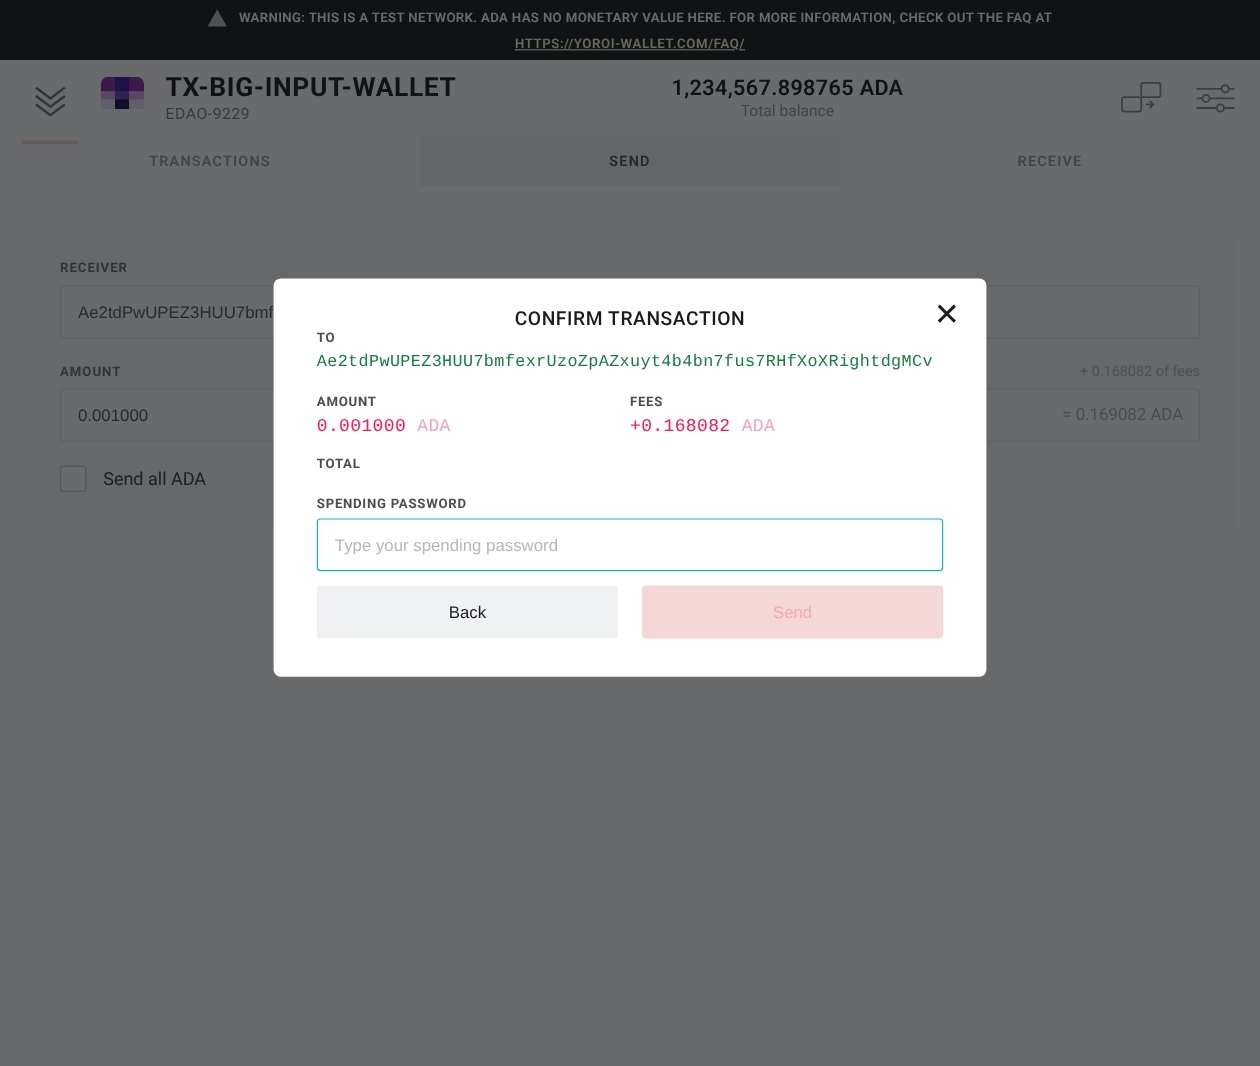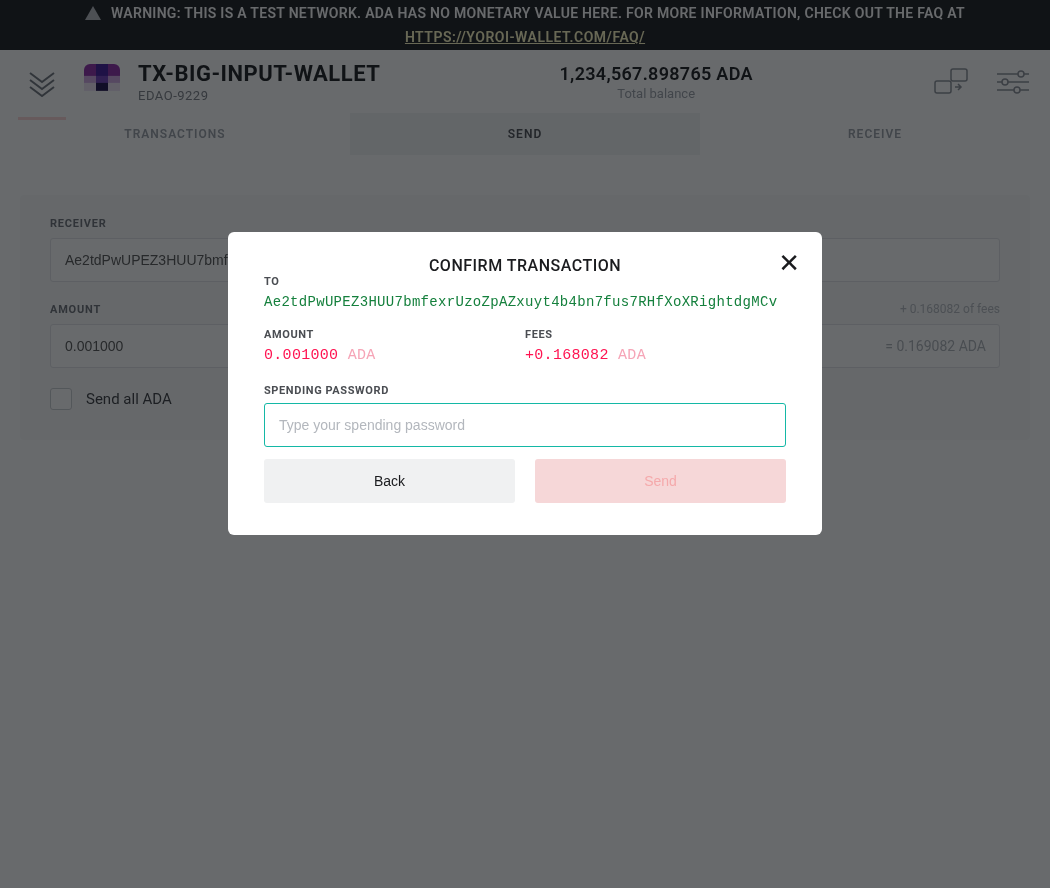--- a/index.html
+++ b/index.html
@@ -11,21 +11,21 @@
       overflow: hidden;
       position: relative;
     }
 
     
     .warning-banner {
       background: #1a1b1e;
       color: #ffffff;
       padding: 6px 20px;
       text-align: center;
-      font-size: 14px;
+      font-size: 11px;
       font-weight: 600;
       letter-spacing: 0.3px;
       display: flex;
       align-items: center;
       justify-content: center;
       gap: 10px;
       height: 50px;
       flex-direction: column;
     }
     .warning-banner .line1 {
@@ -417,20 +417,21 @@
       <div>
         <div class="section-label">FEES</div>
         <div class="value-red">
           <span>+0.168082</span>
           <span class="ada">ADA</span>
         </div>
       </div>
     </div>
 
     <div class="total-block">
+      <div class="section-label">TOTAL</div>
     </div>
 
     <div class="section-label">SPENDING PASSWORD</div>
     <input type="password" class="pw-input" placeholder="Type your spending password" style="">
 
     <div class="modal-actions">
       <button class="btn btn-back">Back</button>
       <button class="btn btn-send">Send</button>
     </div>
   </div>

